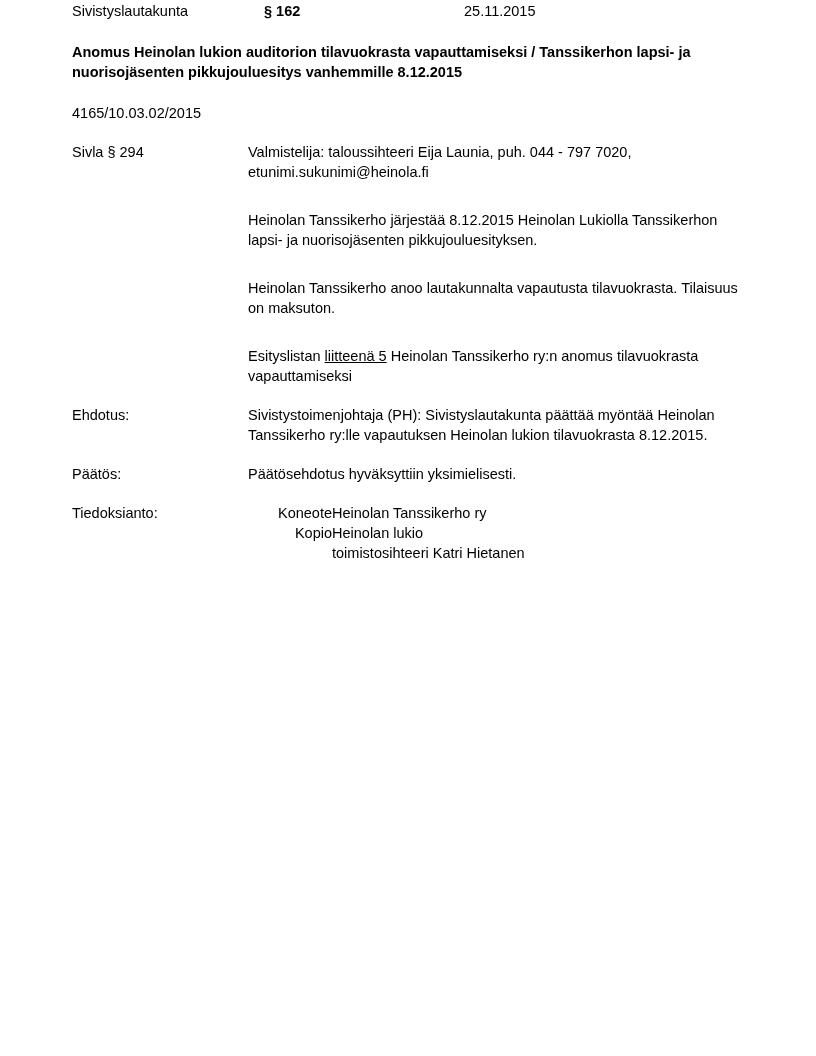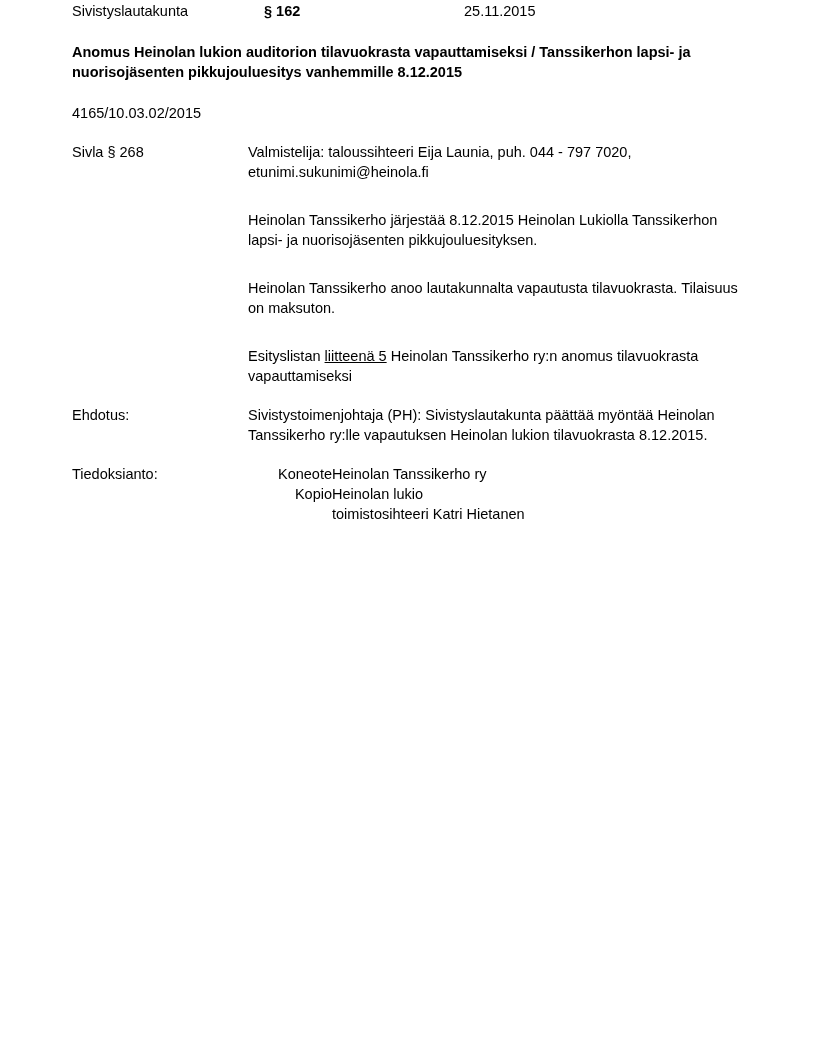--- a/index.html
+++ b/index.html
@@ -100,36 +100,42 @@
     <div class="header-organ">Sivistyslautakunta</div>
     <div class="header-section">§ 162</div>
     <div class="header-date">25.11.2015</div>
   </div>
 
   <div class="doc-title">Anomus Heinolan lukion auditorion tilavuokrasta vapauttamiseksi / Tanssikerhon lapsi- ja nuorisojäsenten pikkujouluesitys vanhemmille 8.12.2015</div>
 
   <div class="doc-ref">4165/10.03.02/2015</div>
 
   <div class="section">
-    <div class="section-label">Sivla § 268</div>
+    <div class="section-label">Sivla § 294</div>
     <div class="section-body">
       <p class="para">Valmistelija: taloussihteeri Eija Launia, puh. 044 - 797 7020, etunimi.sukunimi@heinola.fi</p>
       <p class="para">Heinolan Tanssikerho järjestää 8.12.2015 Heinolan Lukiolla Tanssikerhon lapsi- ja nuorisojäsenten pikkujouluesityksen.</p>
       <p class="para">Heinolan Tanssikerho anoo lautakunnalta vapautusta tilavuokrasta. Tilaisuus on maksuton.</p>
       <p class="para"><span>Esityslistan </span><span class="underline">liitteenä 5</span><span> Heinolan Tanssikerho ry:n anomus tilavuokrasta vapauttamiseksi</span></p>
     </div>
   </div>
 
   <div class="section">
     <div class="section-label">Ehdotus:</div>
     <div class="section-body">
       <p class="para">Sivistystoimenjohtaja (PH): Sivistyslautakunta päättää myöntää Heinolan Tanssikerho ry:lle vapautuksen Heinolan lukion tilavuokrasta 8.12.2015.</p>
     </div>
   </div>
 
+  <div class="section">
+    <div class="section-label">Päätös:</div>
+    <div class="section-body">
+      <p class="para">Päätösehdotus hyväksyttiin yksimielisesti.</p>
+    </div>
+  </div>
 
   <div class="section">
     <div class="section-label">Tiedoksianto:</div>
     <div class="section-body">
       <div class="dist-row">
         <div class="dist-key">Koneote</div>
         <div class="dist-val">Heinolan Tanssikerho ry</div>
       </div>
       <div class="dist-row">
         <div class="dist-key">Kopio</div>

